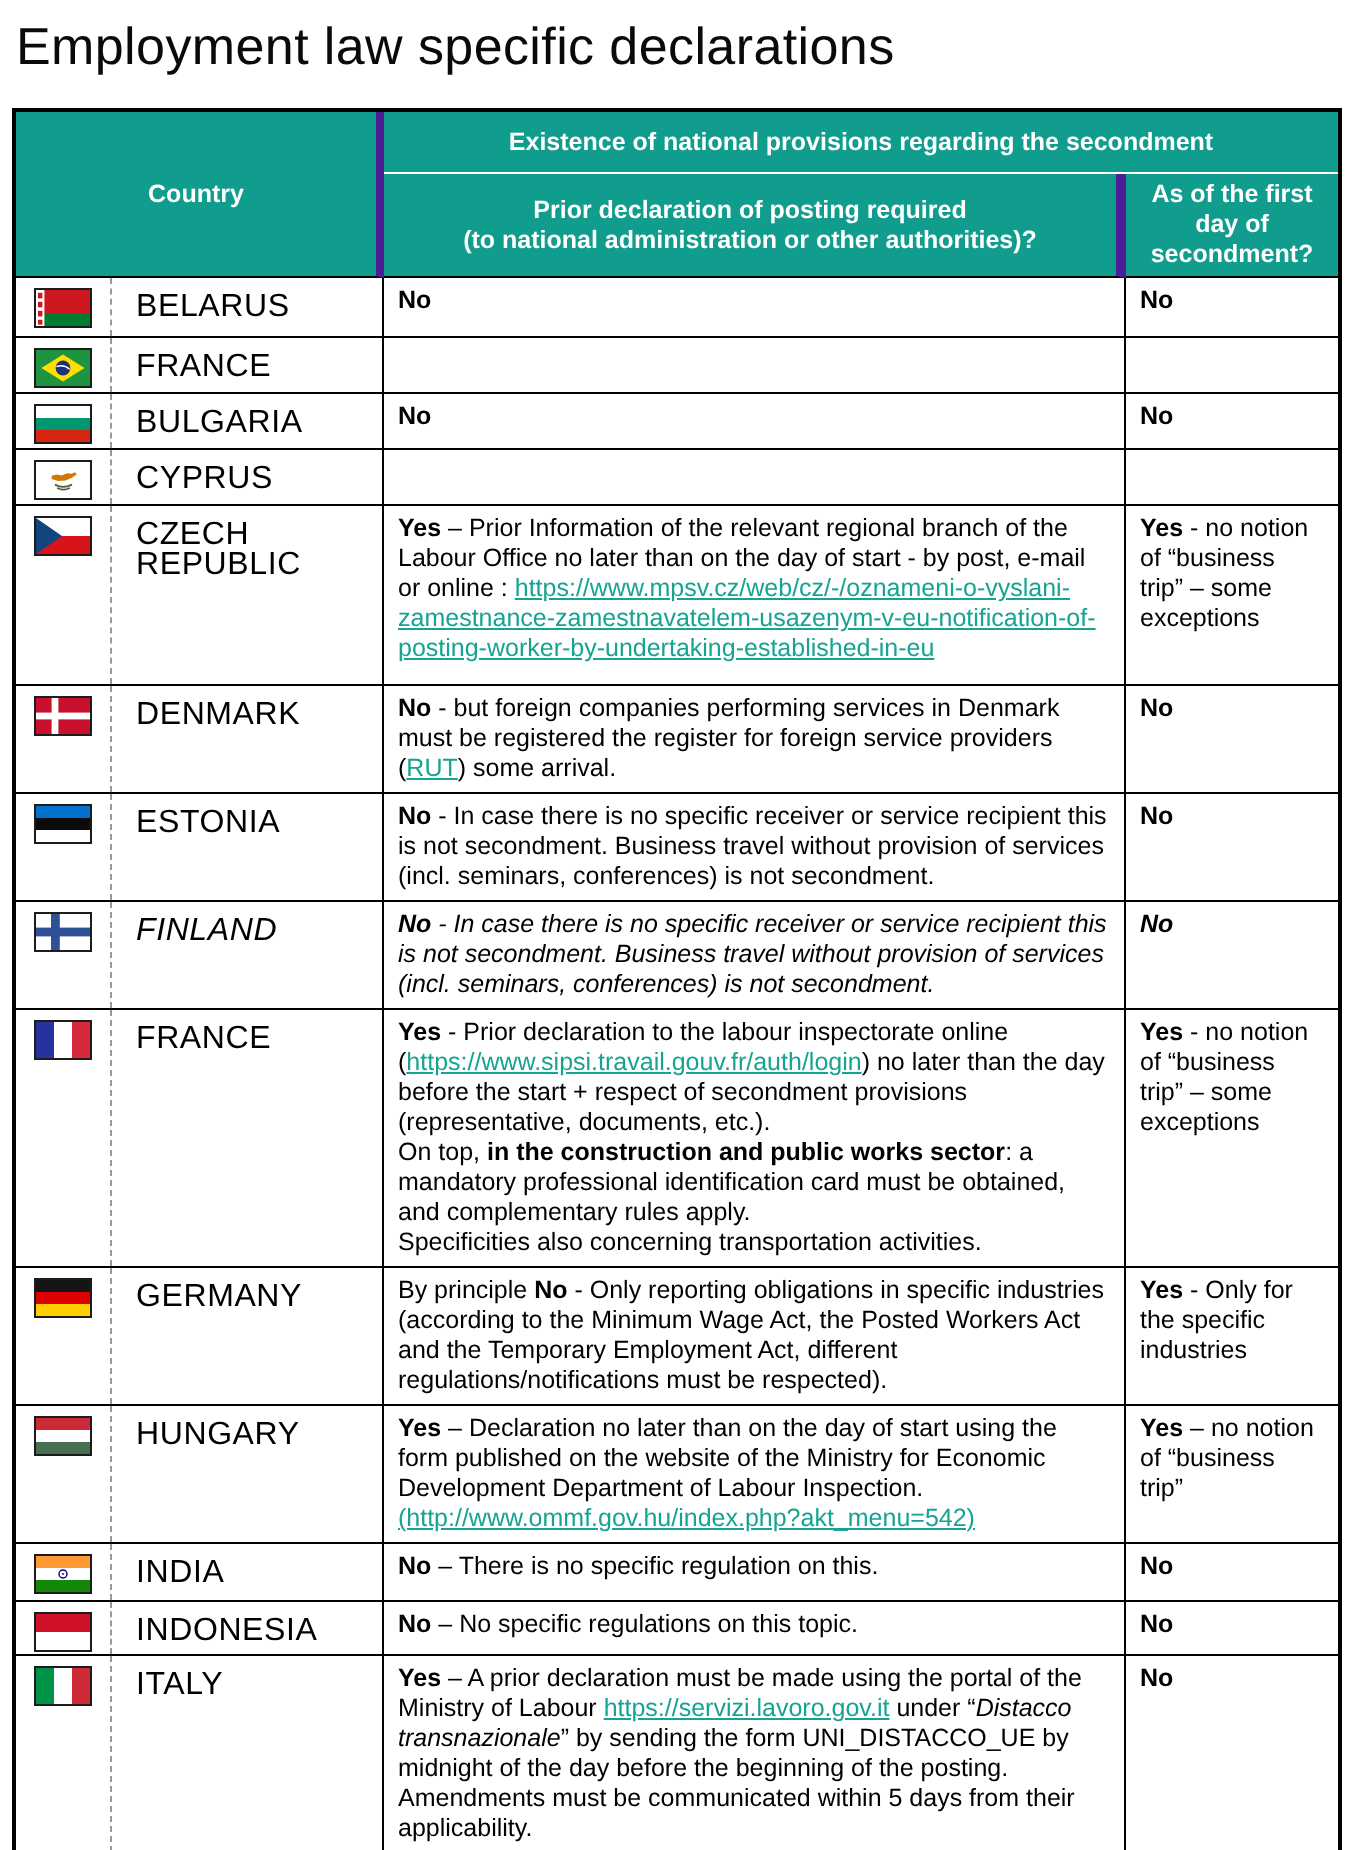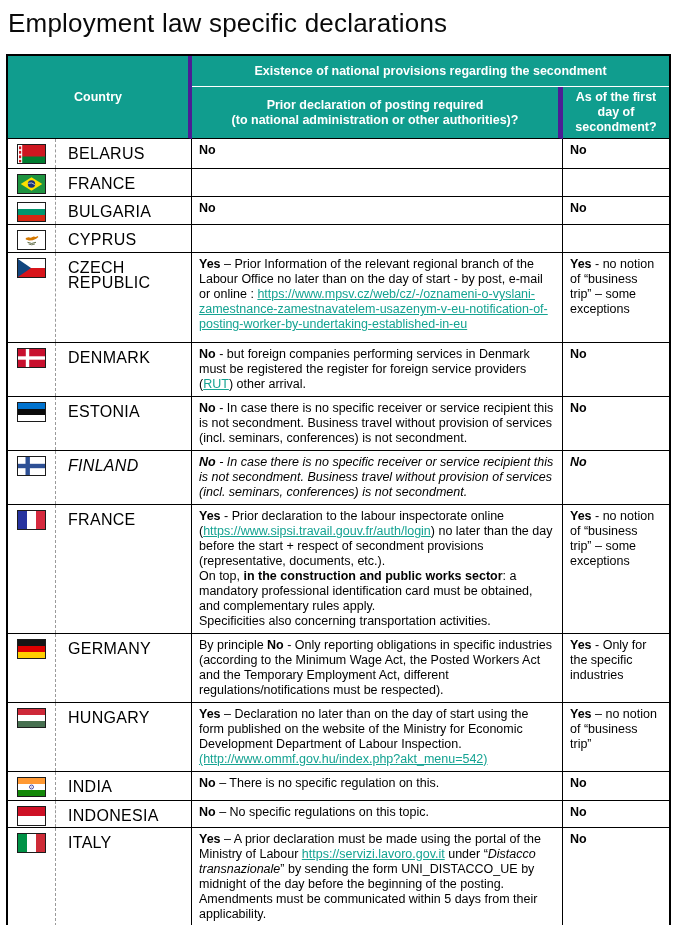--- a/index.html
+++ b/index.html
@@ -211,21 +211,21 @@
                   <svg viewBox="0 0 27 18" xmlns="http://www.w3.org/2000/svg">
                     <rect width="27" height="18" fill="#c8102e"></rect>
                     <rect x="7.8" width="3.4" height="18" fill="#fff"></rect>
                     <rect y="7.3" width="27" height="3.4" fill="#fff"></rect>
                   </svg>
                 </span>
         </span>
         <span class="cname">DENMARK</span>
       </div>
     </td>
-    <td class="c-decl"><span class="b">No</span><span> - but foreign companies performing services in Denmark must be registered the register for foreign service providers (</span><a class="lnk">RUT</a><span>) other arrival.</span></td>
+    <td class="c-decl"><span class="b">No</span><span> - but foreign companies performing services in Denmark must be registered the register for foreign service providers (</span><a class="lnk">RUT</a><span>) some arrival.</span></td>
     <td class="c-first"><span class="b">No</span></td>
   </tr>
         <tr style="height: 45px;">
     <td class="c-country">
       <span class="vdash"></span>
       <div class="country-wrap">
         <span class="flagbox">
           <span class="flag">
                   <svg viewBox="0 0 27 18" xmlns="http://www.w3.org/2000/svg">
                     <rect width="27" height="6" fill="#0072ce"></rect>

